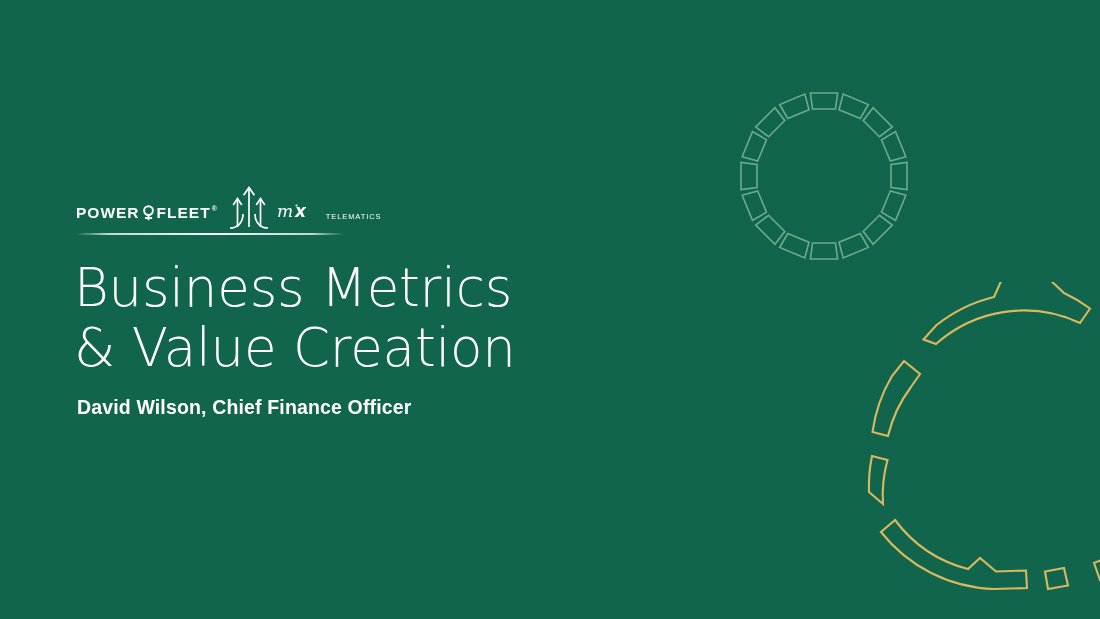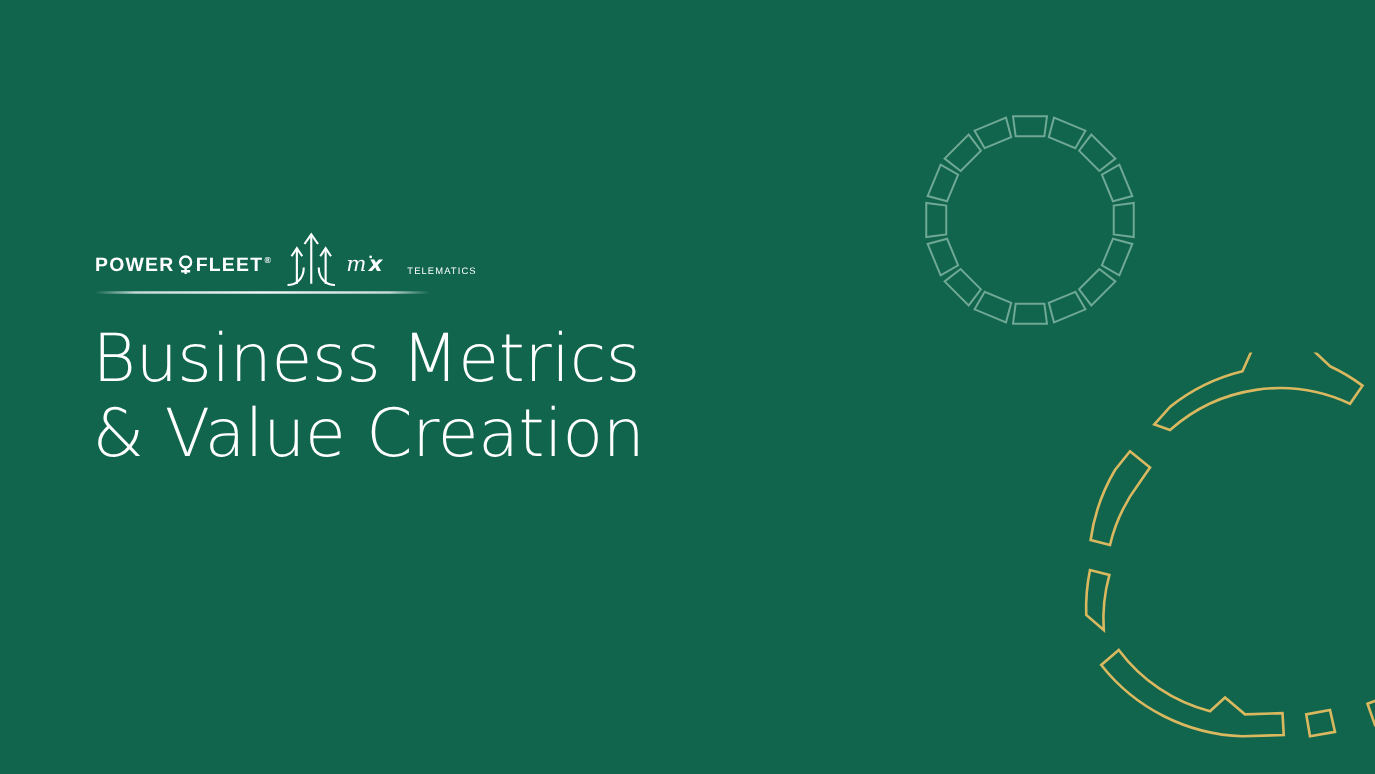--- a/index.html
+++ b/index.html
@@ -313,14 +313,15 @@
           <circle cx="19.5" cy="6.5" r="1.1" fill="#ffffff"></circle>
         </svg>
       </span>
 
       <span id="mix-telematics">TELEMATICS</span>
     </div>
 
     <div id="logo-divider"></div>
   </div>
 
+  <p id="slide-subtitle">David Wilson, Chief Finance Officer</p>
 
 </div>
 
 </body></html>

